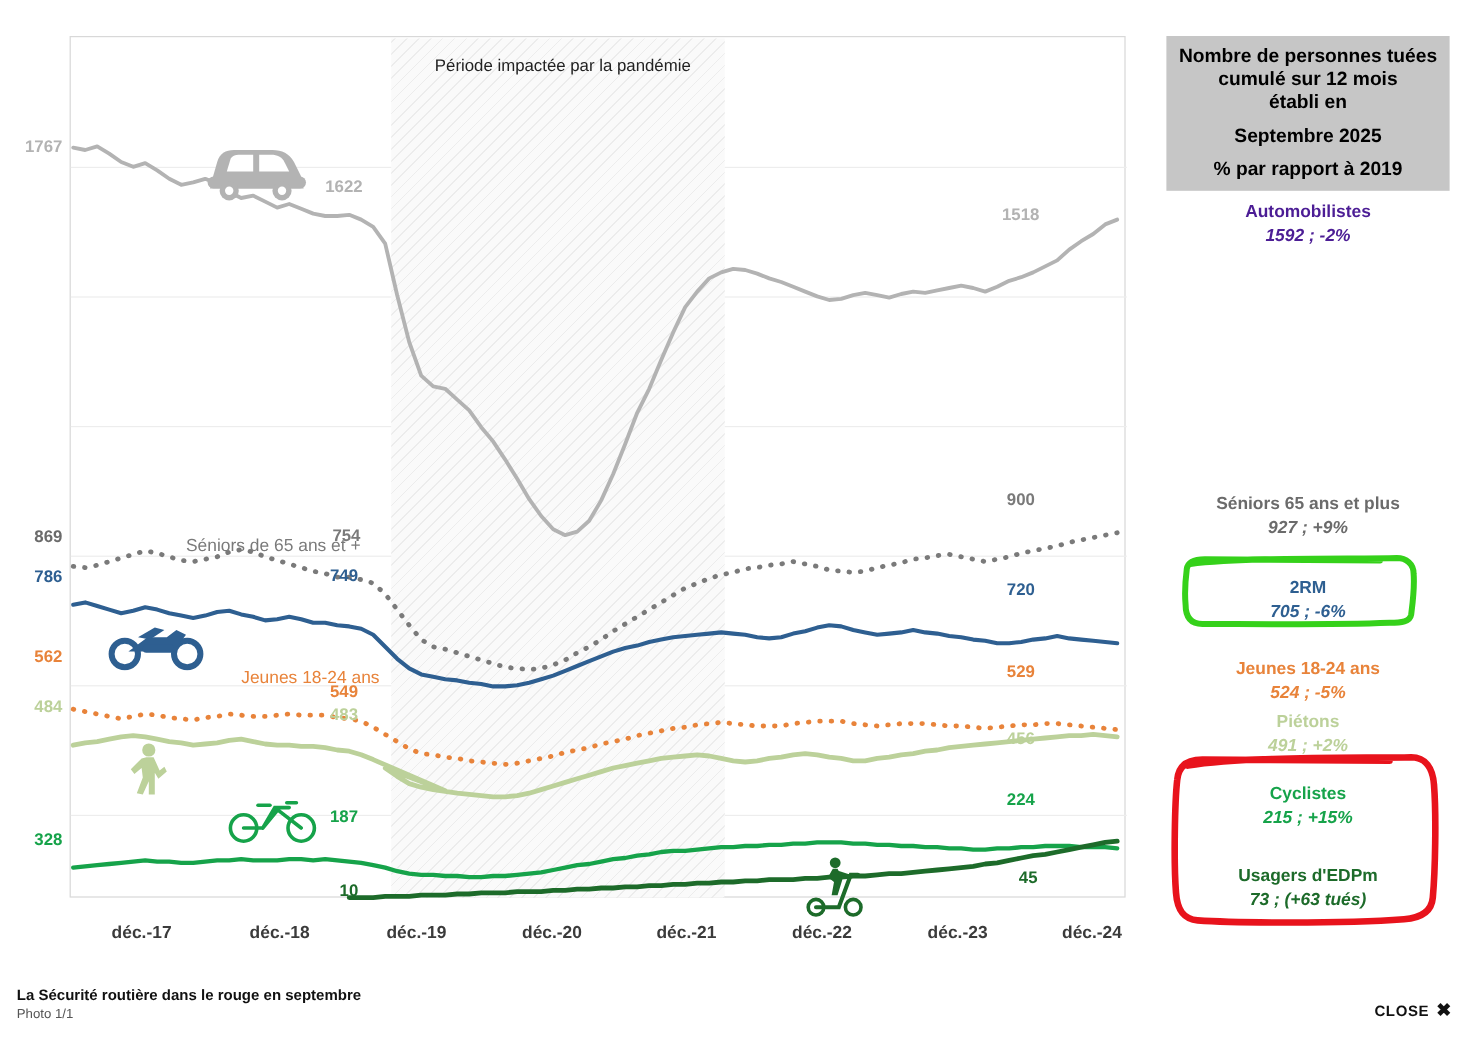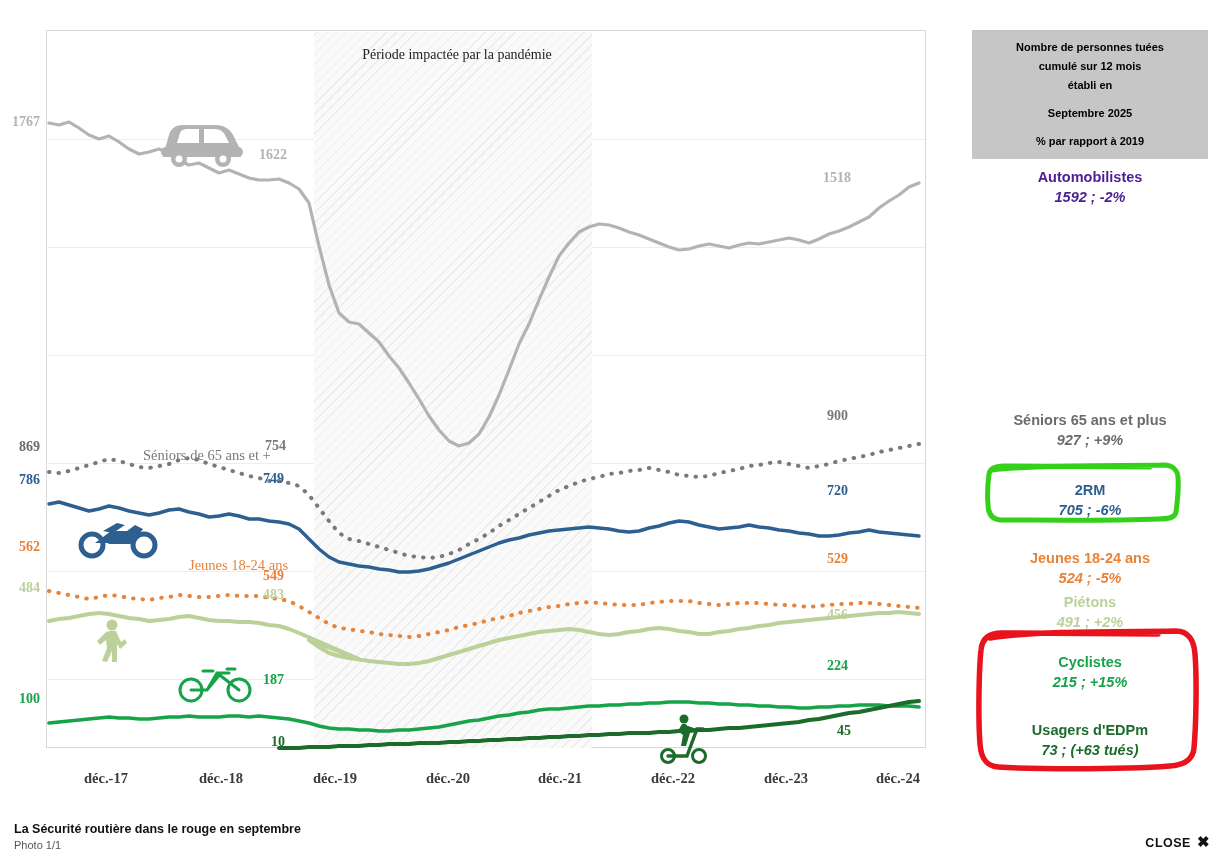--- a/index.html
+++ b/index.html
@@ -5,22 +5,22 @@
   html,body{margin:0;padding:0;}
   body{
     width:1226px;height:867px;
     background:#ffffff;
     font-family:"Liberation Sans", sans-serif;
     position:relative;
     overflow:hidden;
   }
   .chart-area{
     position:absolute;
-    left:46px; top:30px;
-    width:952px; height:740px;font-family:Liberation Serif, serif;
+    left:58px; top:30px;
+    width:952px; height:740px;
   }
   .plot-box{
     position:absolute; left:0; top:0; width:880px; height:718px;
     border:1px solid #d8d8d8;
     box-sizing:border-box;
     background:#fff;
   }
   .gridline{
     position:absolute; left:0; width:880px; height:1px; background:#ededed;
   }
@@ -64,21 +64,21 @@
     transform:translateY(-50%);
   }
 
   
   .panel{
     position:absolute; right:18px; top:30px; width:236px;
   }
   .panel-head{
     background:#c6c6c6; color:#000; text-align:center;
     padding:8px 6px 8px 6px;
-    font-size:11px; font-weight:bold; line-height:19px;
+    font-size:16px; font-weight:bold; line-height:19px;
   }
   .panel-head .gap{display:block;height:9px;}
   .panel-item{
     text-align:center; font-size:14.5px; line-height:20px;
     margin-top:10px;
   }
   .panel-item .t{font-weight:bold;}
   .panel-item .v{font-weight:bold;font-style:italic;}
   .box-green{
     position:absolute; left:6px; top:428px; width:224px; height:66px;
@@ -194,21 +194,21 @@
     <div class="endlab" style="left:780px;top:635px;color:#16a34a;">224</div>
     <div class="endlab" style="left:224px;top:711px;color:#1d6b2a;">10</div>
     <div class="endlab" style="left:790px;top:700px;color:#1d6b2a;">45</div>
   </div>
 
   <div class="ylab" style="left:-6px;top:92px;color:#b3b3b3;">1767</div>
   <div class="ylab" style="left:-6px;top:417px;color:#6b6b6b;">869</div>
   <div class="ylab" style="left:-6px;top:450px;color:#2e5f91;">786</div>
   <div class="ylab" style="left:-6px;top:517px;color:#e8833a;">562</div>
   <div class="ylab" style="left:-6px;top:558px;color:#bcd19a;">484</div>
-  <div class="ylab" style="left:-6px;top:669px;color:#16a34a;">100</div>
+  <div class="ylab" style="left:-6px;top:669px;color:#16a34a;">328</div>
 
   <div class="axis-x">
     <div class="xtick" style="left:118px;">déc.-17</div>
     <div class="xtick" style="left:233px;">déc.-18</div>
     <div class="xtick" style="left:347px;">déc.-19</div>
     <div class="xtick" style="left:460px;">déc.-20</div>
     <div class="xtick" style="left:572px;">déc.-21</div>
     <div class="xtick" style="left:685px;">déc.-22</div>
     <div class="xtick" style="left:798px;">déc.-23</div>
     <div class="xtick" style="left:910px;">déc.-24</div>

